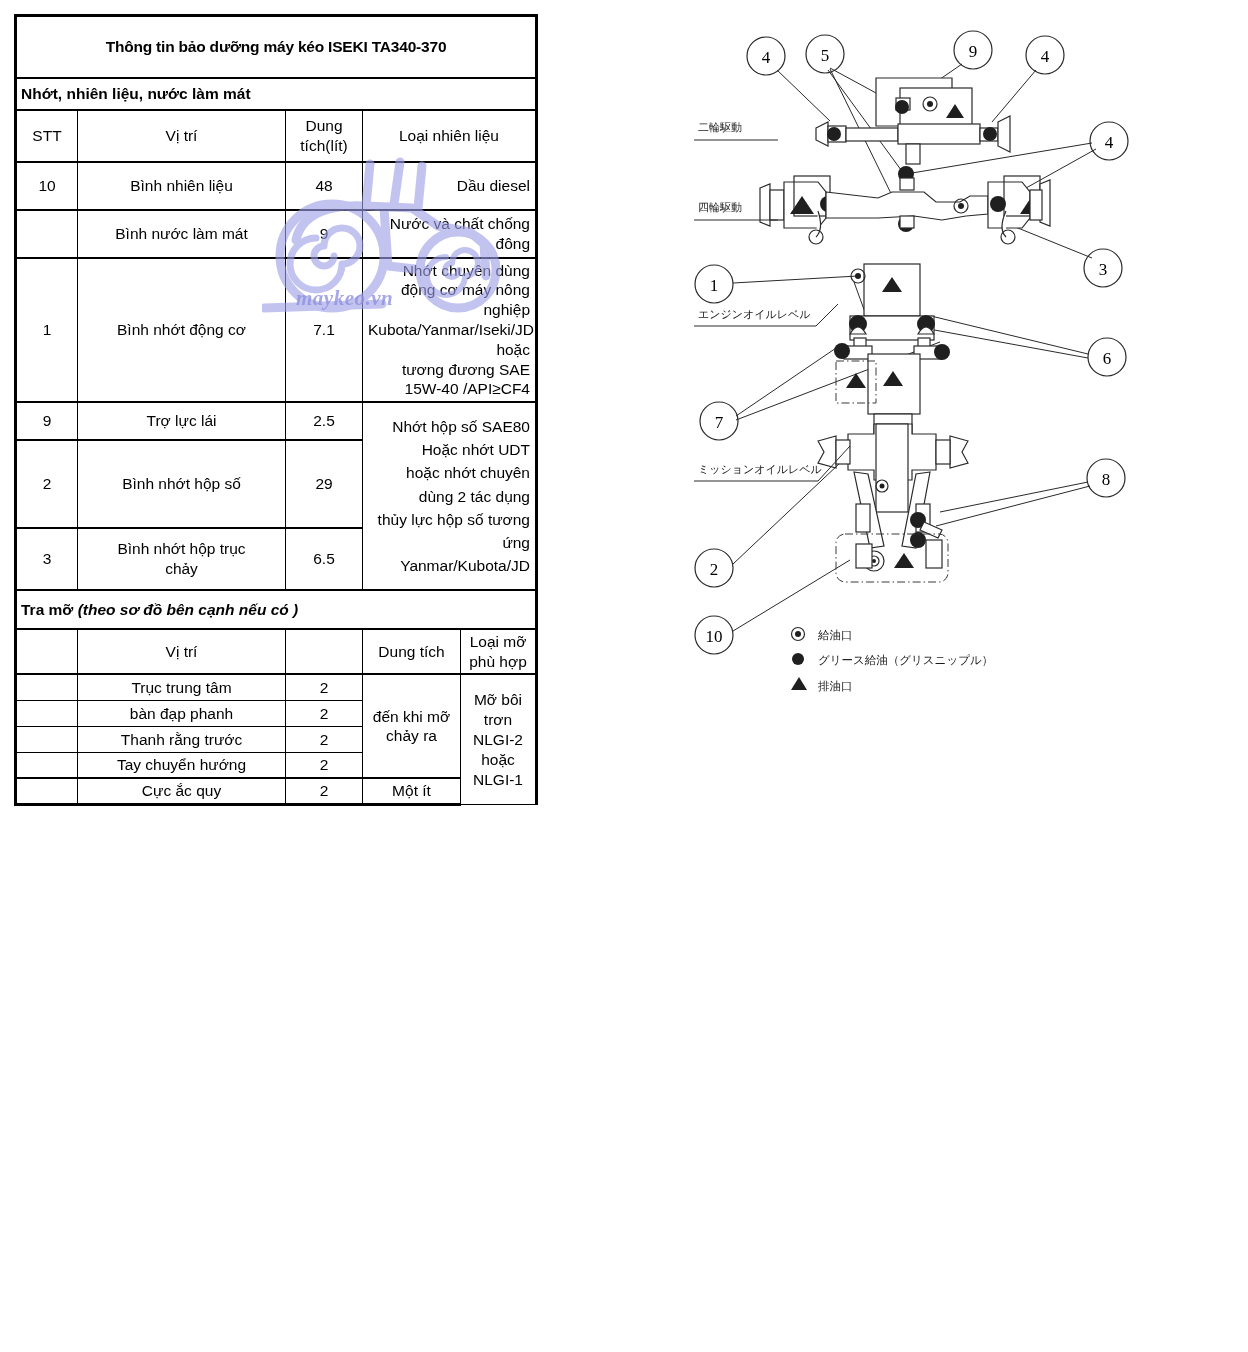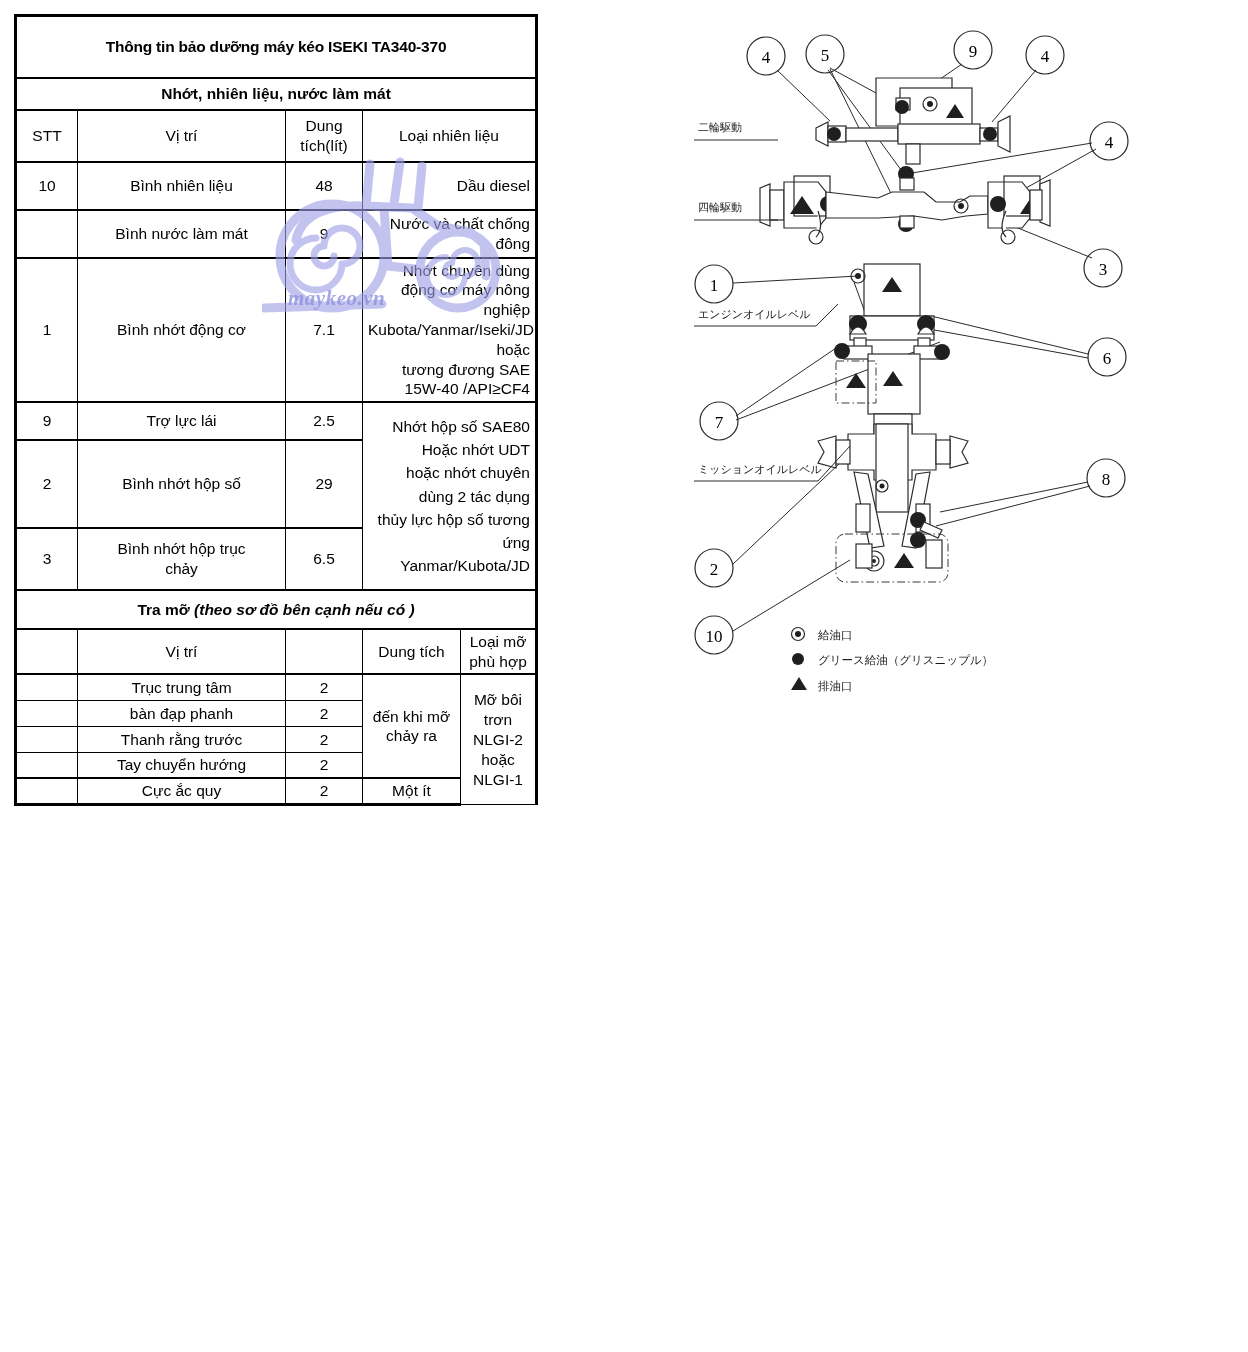--- a/index.html
+++ b/index.html
@@ -43,21 +43,20 @@
 
   .title-cell {
     text-align: center;
     font-size: 25px;
     font-weight: bold;
     letter-spacing: -0.2px;
     height: 62px;
     padding: 6px 4px !important;
   }
   .section-cell {
-    text-align: center;
     font-size: 19px;
     font-weight: bold;
     height: 32px;
     padding: 1px 4px !important;
   }
   .section-cell .normalize { font-weight: bold; }
   .section-cell em {
     font-style: italic;
     font-weight: bold;
   }
@@ -75,21 +74,21 @@
     position: absolute;
     left: 262px; top: 148px;
     width: 268px; height: 178px;
     pointer-events: none;
     z-index: 5;
     opacity: 0.62;
   }
   #watermark svg { display:block; width:100%; height:100%; }
   #wm-text {
     position: absolute;
-    left: 288px; top: 286px;
+    left: 296px; top: 286px;
     font-family: "Liberation Serif", serif;
     font-style: italic;
     font-weight: bold;
     font-size: 21px;
     color: #8e90df;
     opacity: 0.78;
     letter-spacing: 0.5px;
     z-index: 6;
     pointer-events: none;
   }

